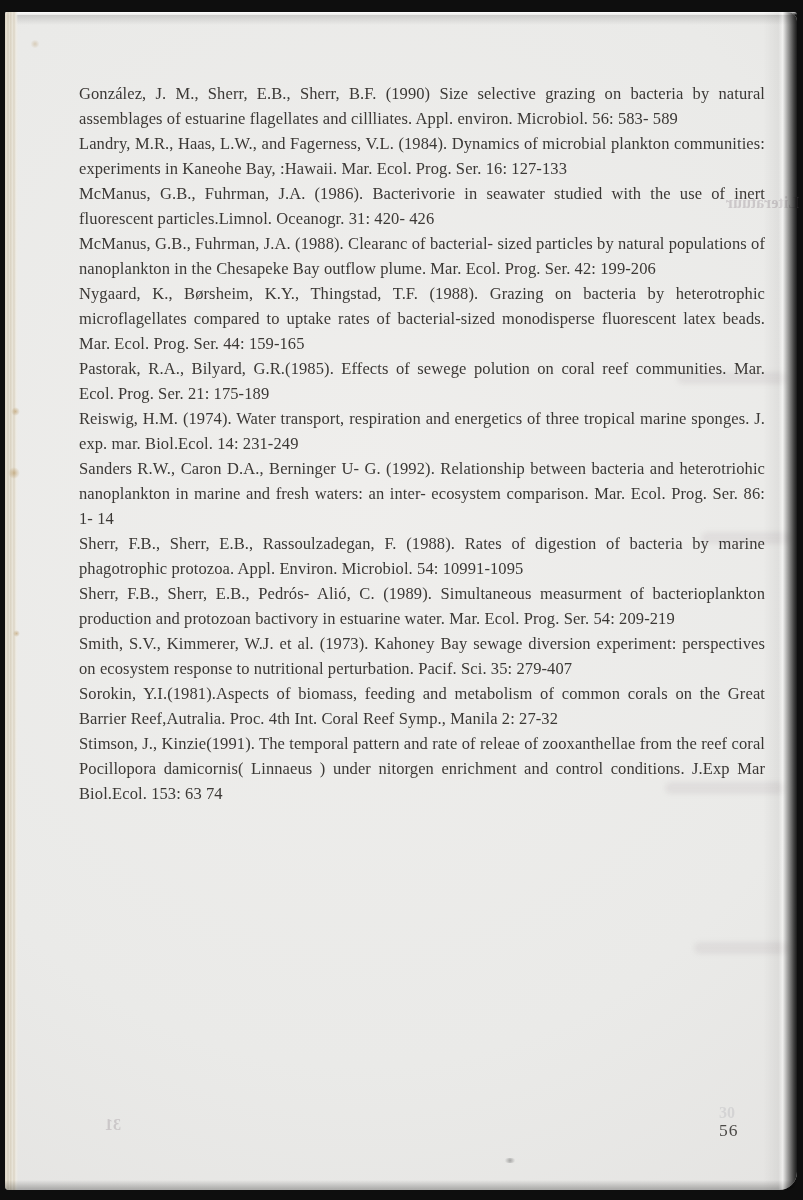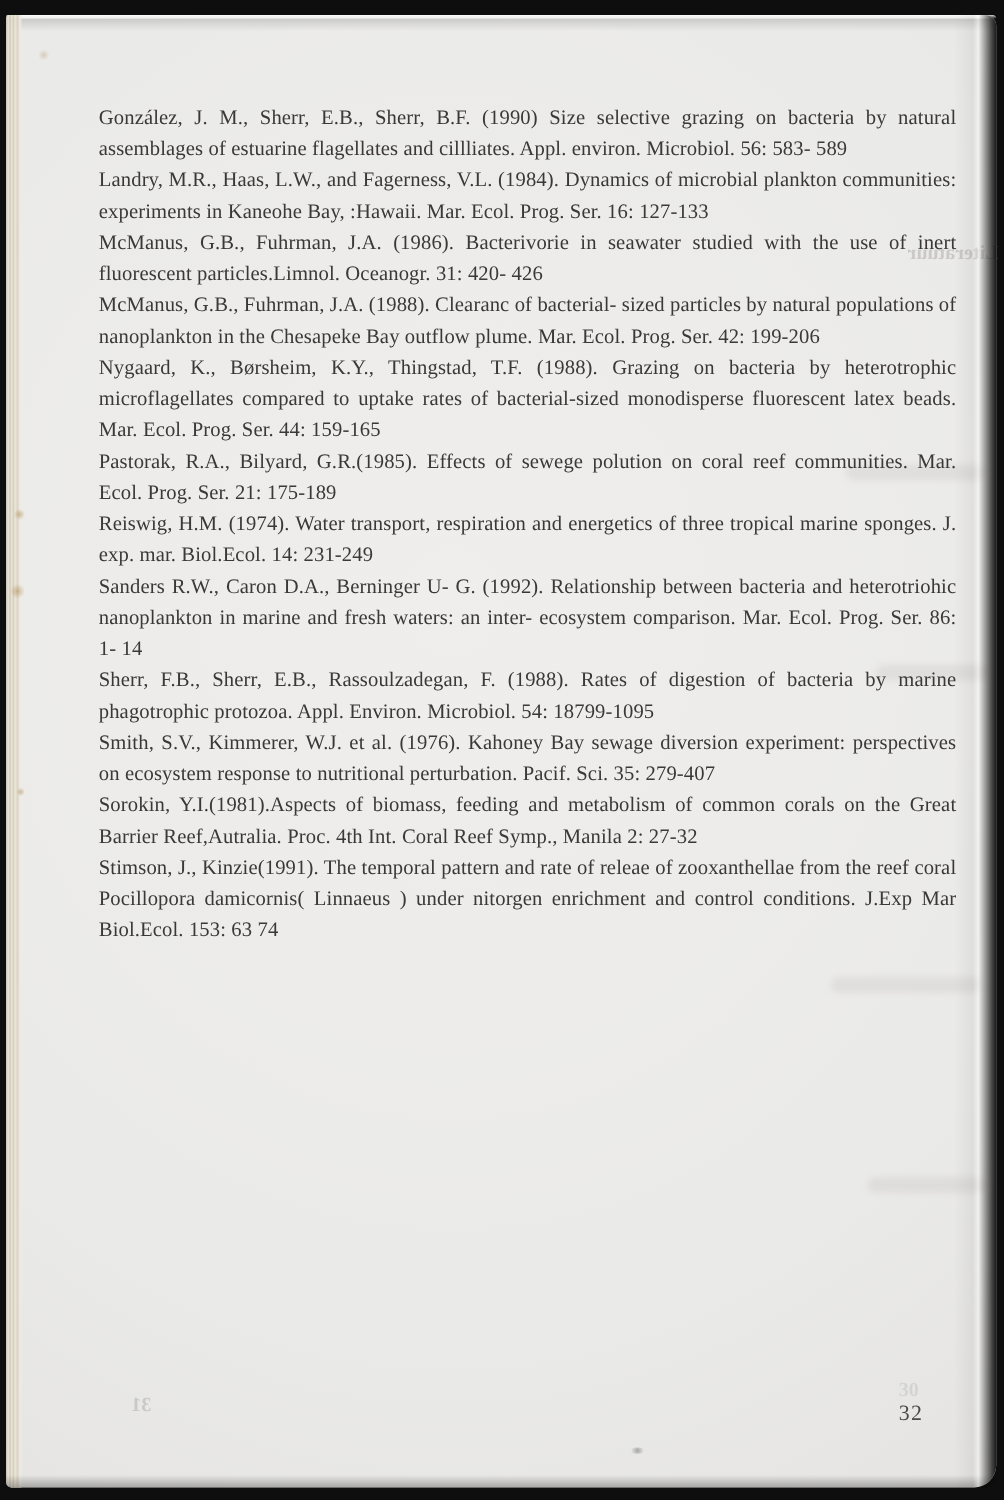--- a/index.html
+++ b/index.html
@@ -131,23 +131,24 @@
 
   <div class="refs">
     <p class="ref">González, J. M., Sherr, E.B., Sherr, B.F. (1990) Size selective grazing on bacteria by natural assemblages of estuarine flagellates and cillliates. Appl. environ. Microbiol. 56: 583- 589</p>
     <p class="ref">Landry, M.R., Haas, L.W., and Fagerness, V.L. (1984). Dynamics of microbial plankton communities: experiments in Kaneohe Bay, :Hawaii. Mar. Ecol. Prog. Ser. 16: 127-133</p>
     <p class="ref">McManus, G.B., Fuhrman, J.A. (1986). Bacterivorie in seawater studied with the use of inert fluorescent particles.Limnol. Oceanogr. 31: 420- 426</p>
     <p class="ref">McManus, G.B., Fuhrman, J.A. (1988). Clearanc of bacterial- sized particles by natural populations of nanoplankton in the Chesapeke Bay outflow plume. Mar. Ecol. Prog. Ser. 42: 199-206</p>
     <p class="ref">Nygaard, K., Børsheim, K.Y., Thingstad, T.F. (1988). Grazing on bacteria by heterotrophic microflagellates compared to uptake rates of bacterial-sized monodisperse fluorescent latex beads. Mar. Ecol. Prog. Ser. 44: 159-165</p>
     <p class="ref">Pastorak, R.A., Bilyard, G.R.(1985). Effects of sewege polution on coral reef communities. Mar. Ecol. Prog. Ser. 21: 175-189</p>
     <p class="ref">Reiswig, H.M. (1974). Water transport, respiration and energetics of three tropical marine sponges. J. exp. mar. Biol.Ecol. 14: 231-249</p>
     <p class="ref">Sanders R.W., Caron D.A., Berninger U- G. (1992). Relationship between bacteria and heterotriohic nanoplankton in marine and fresh waters: an inter- ecosystem comparison. Mar. Ecol. Prog. Ser. 86: 1- 14</p>
-    <p class="ref">Sherr, F.B., Sherr, E.B., Rassoulzadegan, F. (1988). Rates of digestion of bacteria by marine phagotrophic protozoa. Appl. Environ. Microbiol. 54: 18799-1095</p>
-    <p class="ref">Smith, S.V., Kimmerer, W.J. et al. (1976). Kahoney Bay sewage diversion experiment: perspectives on ecosystem response to nutritional perturbation. Pacif. Sci. 35: 279-407</p>
+    <p class="ref">Sherr, F.B., Sherr, E.B., Rassoulzadegan, F. (1988). Rates of digestion of bacteria by marine phagotrophic protozoa. Appl. Environ. Microbiol. 54: 10991-1095</p>
+    <p class="ref">Sherr, F.B., Sherr, E.B., Pedrós- Alió, C. (1989). Simultaneous measurment of bacterioplankton production and protozoan bactivory in estuarine water. Mar. Ecol. Prog. Ser. 54: 209-219</p>
+    <p class="ref">Smith, S.V., Kimmerer, W.J. et al. (1973). Kahoney Bay sewage diversion experiment: perspectives on ecosystem response to nutritional perturbation. Pacif. Sci. 35: 279-407</p>
     <p class="ref">Sorokin, Y.I.(1981).Aspects of biomass, feeding and metabolism of common corals on the Great Barrier Reef,Autralia. Proc. 4th Int. Coral Reef Symp., Manila 2: 27-32</p>
     <p class="ref">Stimson, J., Kinzie(1991). The temporal pattern and rate of releae of zooxanthellae from the reef coral Pocillopora damicornis( Linnaeus ) under nitorgen enrichment and control conditions. J.Exp Mar Biol.Ecol. 153: 63 74</p>
   </div>
 
-  <div class="page-number">32</div>
+  <div class="page-number">56</div>
 
   <div class="bottom-shadow"></div>
   <div class="right-edge-shadow"></div>
 </div>
 
 </body></html>

